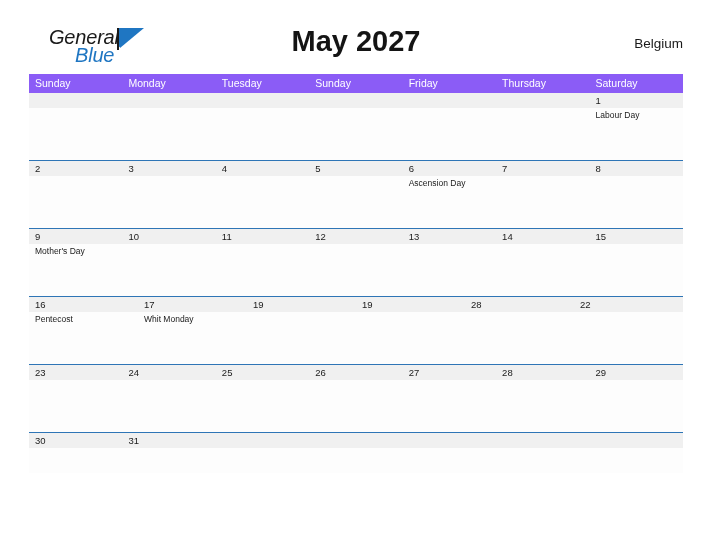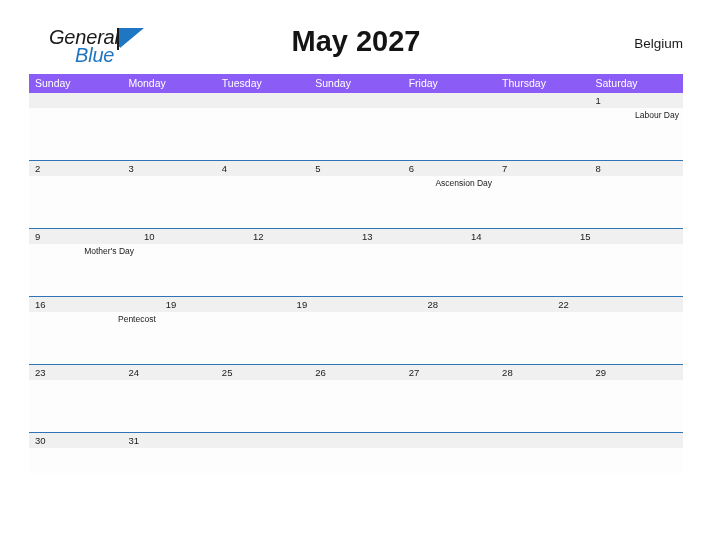--- a/index.html
+++ b/index.html
@@ -139,21 +139,20 @@
     padding-left: 6px;
     box-sizing: border-box;
     font-family: "Liberation Sans", sans-serif;
   }
   .day-cell.empty .day-number-band {
     background: #f0f0f0;
   }
   .day-events {
     padding: 2px 4px 0 6px;
     box-sizing: border-box;
-    text-align: right;
   }
   .event {
     font-size: 8.5px;
     line-height: 11px;
     color: #1a1a1a;
     font-family: "Liberation Sans", sans-serif;
     white-space: nowrap;
   }
 </style>
 </head>
@@ -265,20 +264,24 @@
               <div class="day-number-band">9</div>
               <div class="day-events">
                 <div class="event">Mother's Day</div>
               </div>
             </div>
             <div class="day-cell">
               <div class="day-number-band">10</div>
               <div class="day-events"></div>
             </div>
             <div class="day-cell">
+              <div class="day-number-band">11</div>
+              <div class="day-events"></div>
+            </div>
+            <div class="day-cell">
               <div class="day-number-band">12</div>
               <div class="day-events"></div>
             </div>
             <div class="day-cell">
               <div class="day-number-band">13</div>
               <div class="day-events"></div>
             </div>
             <div class="day-cell">
               <div class="day-number-band">14</div>
               <div class="day-events"></div>
@@ -288,20 +291,26 @@
               <div class="day-events"></div>
             </div>
           </div>
         </div>
         <div class="week-row">
           <div class="week-cells">
             <div class="day-cell">
               <div class="day-number-band">16</div>
               <div class="day-events">
                 <div class="event">Pentecost</div>
+              </div>
+            </div>
+            <div class="day-cell">
+              <div class="day-number-band">17</div>
+              <div class="day-events">
+                <div class="event">Whit Monday</div>
               </div>
             </div>
             <div class="day-cell">
               <div class="day-number-band">19</div>
               <div class="day-events"></div>
             </div>
             <div class="day-cell">
               <div class="day-number-band">19</div>
               <div class="day-events"></div>
             </div>

